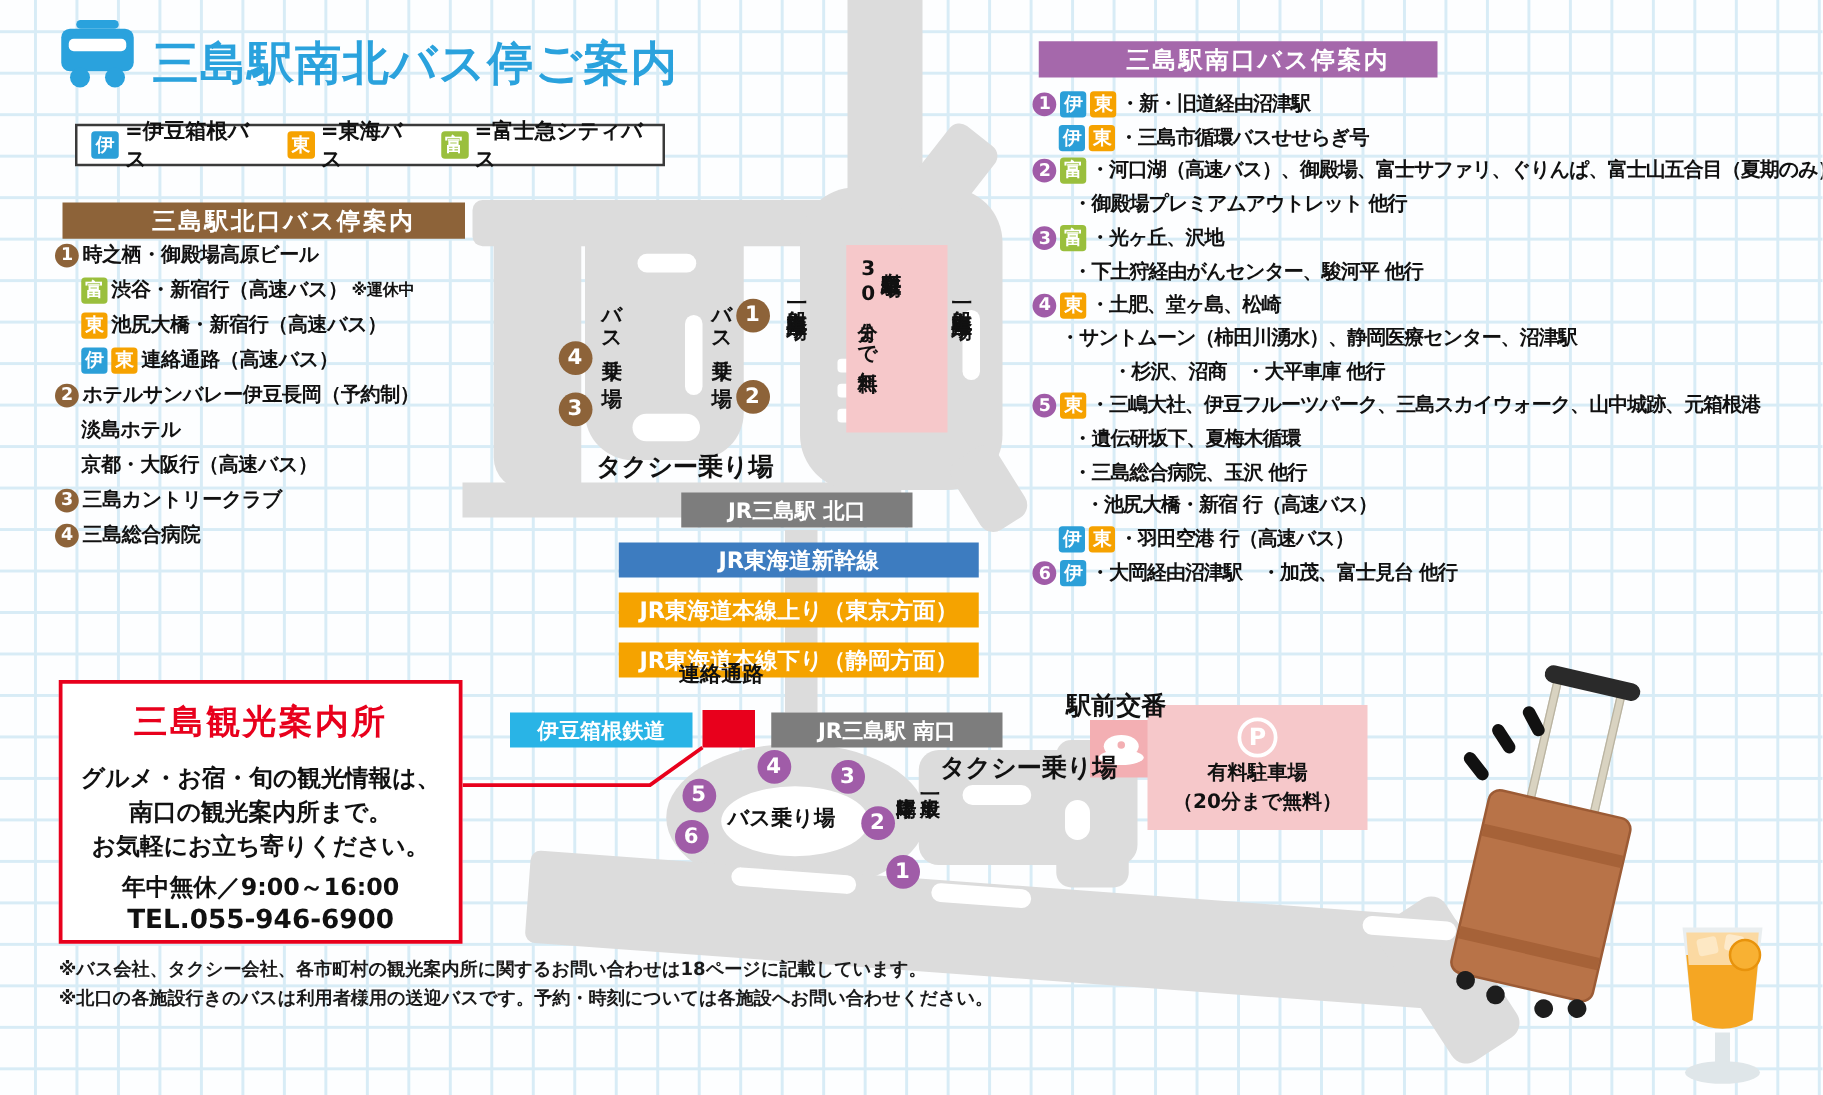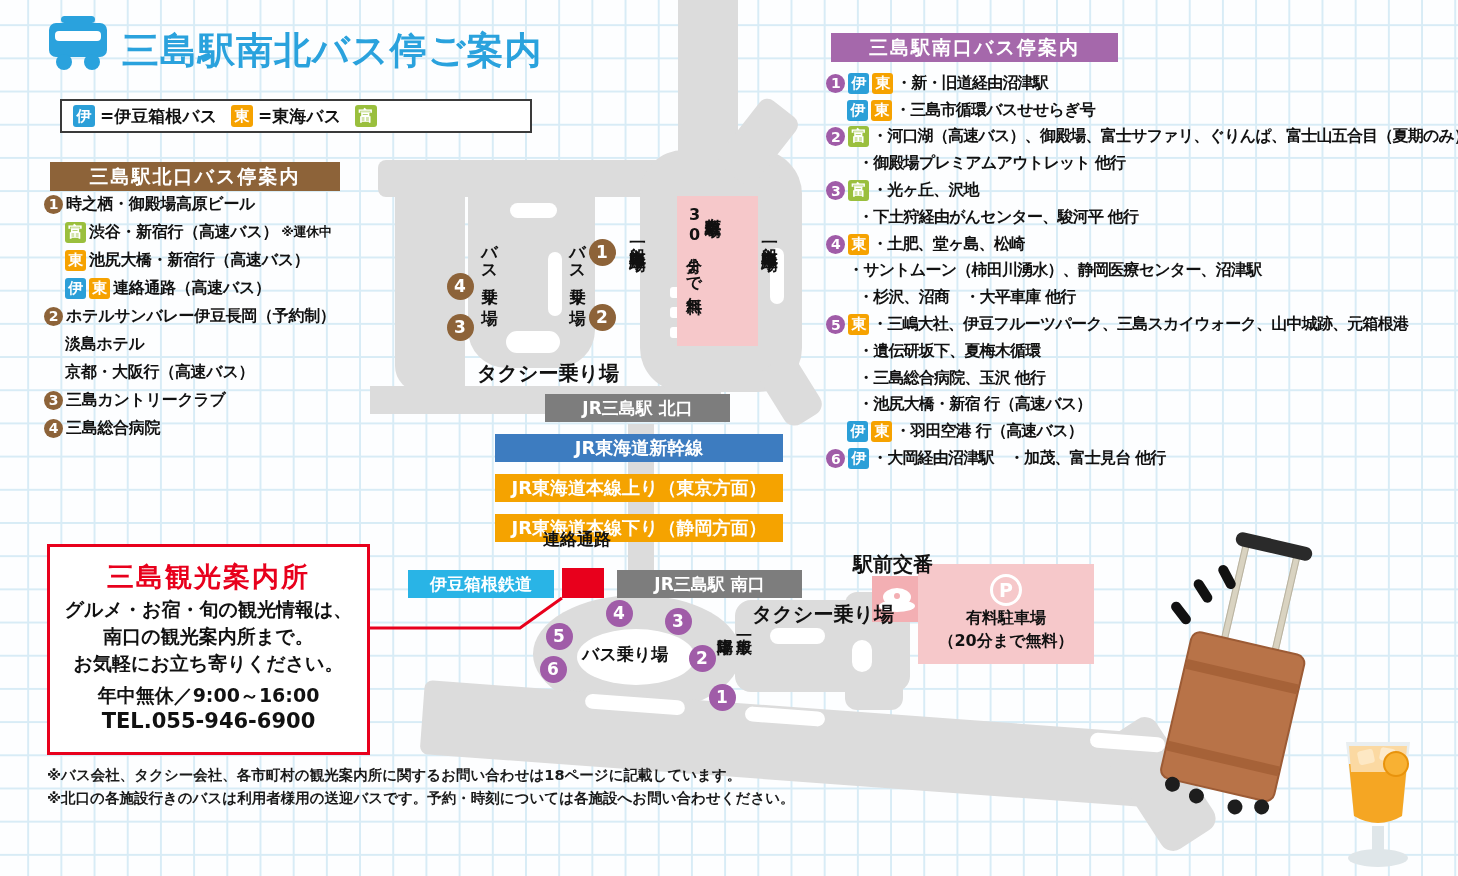--- a/index.html
+++ b/index.html
@@ -20,21 +20,21 @@
   .pink{position:absolute;background:#f6c8ca;z-index:2;}
   
   .page-title{position:absolute;left:122px;top:26px;font-size:37px;font-weight:800;color:#2aa2dd;letter-spacing:1px;z-index:5;}
   .legend-box{position:absolute;left:60px;top:99px;width:472px;height:34px;background:#fff;border:2px solid #3a3a3a;
     display:flex;align-items:center;gap:14px;padding-left:11px;box-sizing:border-box;z-index:5;}
   .legend-item{display:flex;align-items:center;gap:5px;font-size:17px;font-weight:700;color:#111;}
   .cbadge{display:inline-flex;align-items:center;justify-content:center;width:22px;height:22px;border-radius:3px;
     color:#fff;font-size:15px;font-weight:700;flex:0 0 auto;}
   
   .guide-header{position:absolute;height:29px;display:flex;align-items:center;justify-content:center;
-    color:#fff;font-size:19px;font-weight:800;letter-spacing:2px;z-index:5;}
+    color:#fff;font-size:19px;font-weight:800;letter-spacing:2px;z-index:5;padding-left:32px;}
   .guide-list{position:absolute;z-index:5;}
   .grow{display:flex;align-items:center;font-weight:700;color:#111;}
   .grow .gtext{white-space:nowrap;}
   .gnum{display:inline-flex;align-items:center;justify-content:center;width:19px;height:19px;border-radius:50%;
     color:#fff;font-size:14px;font-weight:700;margin-right:3px;flex:0 0 auto;}
   .gsp{display:inline-block;width:21px;flex:0 0 auto;}
   .grow .cbadge{width:21px;height:21px;font-size:15px;margin-right:3px;}
   .gnote{font-size:13px;margin-left:3px;flex:0 0 auto;}
   #north-list .grow{height:28px;font-size:16px;letter-spacing:-0.3px;}
   #south-list .grow{height:26.8px;font-size:16px;letter-spacing:-0.8px;}
@@ -116,20 +116,21 @@
   <span class="legend-item">
     <span class="cbadge" style="background: rgb(43, 159, 216);">伊</span>
     <span>=伊豆箱根バス</span>
   </span>
   <span class="legend-item">
     <span class="cbadge" style="background: rgb(246, 162, 0);">東</span>
     <span>=東海バス</span>
   </span>
   <span class="legend-item">
     <span class="cbadge" style="background: rgb(154, 191, 61);">富</span>
+    <span>=富士急シティバス</span>
   </span>
 </div>
 
 <div class="guide-header" style="left:50px;top:162px;width:290px;background:#8d6339;">三島駅北口バス停案内</div>
 <div id="north-list" class="guide-list" style="left:44px;top:190px;">
     <div class="grow">
       <span class="gnum" style="background: rgb(141, 99, 57);">1</span>
       <span class="gtext">時之栖・御殿場高原ビール</span>
     </div>
     <div class="grow">
@@ -207,38 +208,38 @@
       <span class="gnum" style="background: rgb(160, 92, 168);">4</span>
       <span class="cbadge" style="background: rgb(246, 162, 0);">東</span>
       <span class="gtext">・土肥、堂ヶ島、松崎</span>
     </div>
     <div class="grow">
       <span class="gsp"></span>
       <span class="gtext" style="margin-left: 1px;">・サントムーン（柿田川湧水）、静岡医療センター、沼津駅</span>
     </div>
     <div class="grow">
       <span class="gsp"></span>
-      <span class="gtext" style="margin-left: 11px;">・杉沢、沼商　・大平車庫 他行</span>
+      <span class="gtext" style="margin-left: 11px; padding-left: 32px;">・杉沢、沼商　・大平車庫 他行</span>
     </div>
     <div class="grow">
       <span class="gnum" style="background: rgb(160, 92, 168);">5</span>
       <span class="cbadge" style="background: rgb(246, 162, 0);">東</span>
       <span class="gtext">・三嶋大社、伊豆フルーツパーク、三島スカイウォーク、山中城跡、元箱根港</span>
     </div>
     <div class="grow">
       <span class="gsp"></span>
       <span class="gtext" style="margin-left: 11px;">・遺伝研坂下、夏梅木循環</span>
     </div>
     <div class="grow">
       <span class="gsp"></span>
       <span class="gtext" style="margin-left: 11px;">・三島総合病院、玉沢 他行</span>
     </div>
     <div class="grow">
       <span class="gsp"></span>
-      <span class="gtext" style="margin-left: 11px;">・池尻大橋・新宿 行（高速バス）</span>
+      <span class="gtext" style="margin-left: 21px;">・池尻大橋・新宿 行（高速バス）</span>
     </div>
     <div class="grow">
       <span class="gsp"></span>
       <span class="cbadge" style="background: rgb(43, 159, 216);">伊</span>
       <span class="cbadge" style="background: rgb(246, 162, 0);">東</span>
       <span class="gtext">・羽田空港 行（高速バス）</span>
     </div>
     <div class="grow">
       <span class="gnum" style="background: rgb(160, 92, 168);">6</span>
       <span class="cbadge" style="background: rgb(43, 159, 216);">伊</span>
@@ -278,21 +279,21 @@
 <div class="hlabel" style="left:582px;top:643px;font-size:17px;z-index:6;">バス乗り場</div>
 <div class="vtext" style="left:716px;top:626px;height:72px;font-size:16px;letter-spacing:0;z-index:6;">一般車
 降車場</div>
 <div class="pink" style="left:918px;top:564px;width:176px;height:100px;"></div>
 <div class="p-circle" style="left:990px;top:574px;">P</div>
 <div class="parking-s-label" style="left:918px;top:606px;width:176px;">有料駐車場
 （20分まで無料）</div>
 
 <div class="info-box">
   <div class="info-title">三島観光案内所</div>
-  <div class="info-line" style="white-space:pre-line;margin-top:1px;">グルメ・お宿・旬の観光情報は、
+  <div class="info-line" style="white-space:pre-line;margin-top:15px;">グルメ・お宿・旬の観光情報は、
 南口の観光案内所まで。
 お気軽にお立ち寄りください。</div>
   <div class="info-hours">年中無休／9:00～16:00</div>
   <div class="info-tel">TEL.055-946-6900</div>
 </div>
 
 <div class="footnote" style="top:766px;">※バス会社、タクシー会社、各市町村の観光案内所に関するお問い合わせは18ページに記載しています。</div>
 <div class="footnote" style="top:789px;">※北口の各施設行きのバスは利用者様用の送迎バスです。予約・時刻については各施設へお問い合わせください。</div>
 
 <div class="suitcase">

